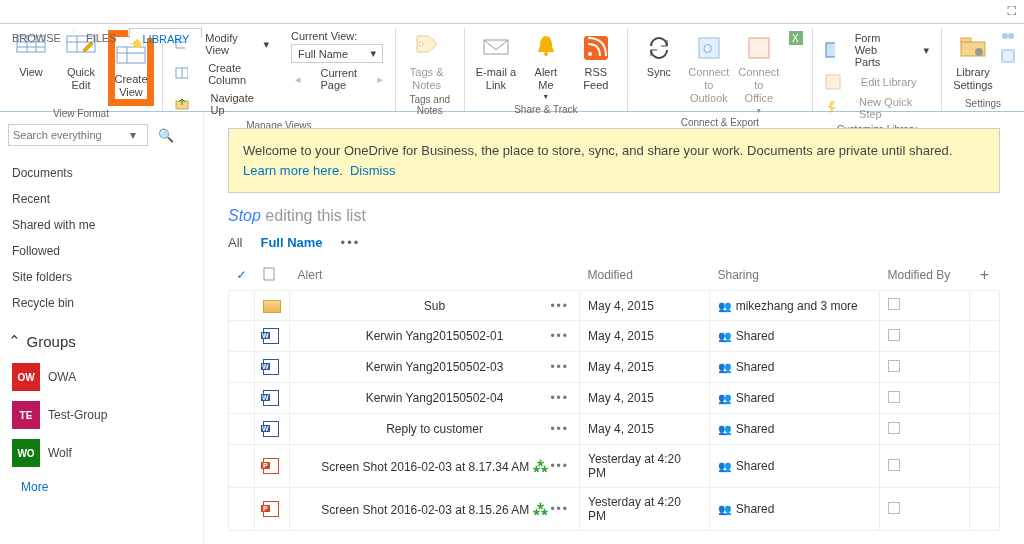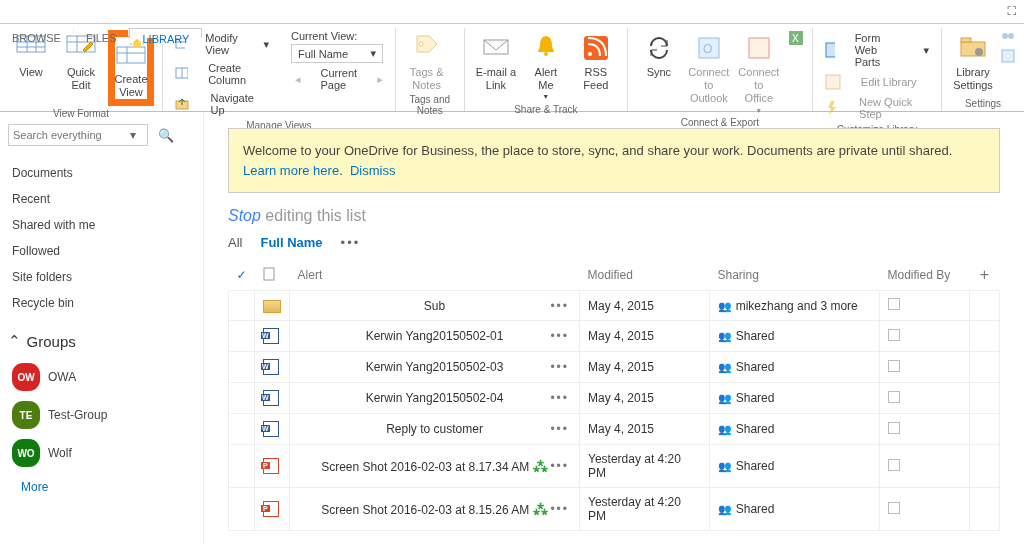--- a/index.html
+++ b/index.html
@@ -22,21 +22,21 @@
 .layout { display: flex; height: calc(100% - 112px); }
 .sidebar { width: 204px; border-right: 1px solid #eee; padding: 12px 8px; }
 .search { position: relative; margin-bottom: 14px; }
 .search input { width: 140px; border: 1px solid #ccc; padding: 4px 20px 4px 4px; font-size: 11px; }
 .search .dd { position:absolute; left:122px; top:4px; color:#666; }
 .search .mag { position:absolute; left:150px; top:4px; color:#333; font-size:13px; }
 .nav-list { list-style: none; }
 .nav-list li { padding: 6px 4px; font-size: 12px; color: #444; cursor: pointer; }
 .groups-head { display: flex; align-items: center; gap: 6px; font-size: 15px; color: #333; margin-top: 16px; margin-bottom: 8px; }
 .group-item { display: flex; align-items: center; gap: 8px; padding: 5px 4px; cursor: pointer; }
-.tile { width: 28px; height: 28px; color: #fff; display: flex; align-items: center; justify-content: center; font-size: 10px; font-weight: bold; border-radius: 11px; }
+.tile { width: 28px; height: 28px; color: #fff; display: flex; align-items: center; justify-content: center; font-size: 10px; font-weight: bold; }
 .more-link { color: #0072c6; padding: 8px 4px; cursor: pointer; font-size: 12px; margin-left: 9px; }
 .main { flex: 1; padding: 16px 24px; overflow: auto; }
 .banner { border: 1px solid #ccc; background: #fef9c3; padding: 12px 14px; font-size: 13px; color: #444; margin-bottom: 14px; line-height: 1.5; }
 .banner a { color: #0072c6; text-decoration: none; }
 .stop-line { font-size: 16px; color: #999; margin-bottom: 10px; }
 .stop-line .stop { color: #3b82f6; font-style: italic; }
 .view-row { display: flex; align-items: center; gap: 18px; font-size: 13px; margin-bottom: 10px; }
 .view-row .all { color: #555; }
 .view-row .full { color: #0072c6; font-weight: 600; }
 .ellip { color: #666; letter-spacing: 2px; cursor: pointer; }
@@ -302,21 +302,21 @@
     <div class="groups-head">
         <span>⌃</span>
         <span>Groups</span>
       </div>
     <div id="groups-list">
         <div class="group-item">
           <span class="tile" style="background:#d62424">OW</span>
           <span>OWA</span>
         </div>
         <div class="group-item">
-          <span class="tile" style="background:#4d7c0f">TE</span>
+          <span class="tile" style="background:#be185d">TE</span>
           <span>Test-Group</span>
         </div>
         <div class="group-item">
           <span class="tile" style="background:#107c10">WO</span>
           <span>Wolf</span>
         </div>
       </div>
     <div class="more-link">More</div>
   </div>
 

